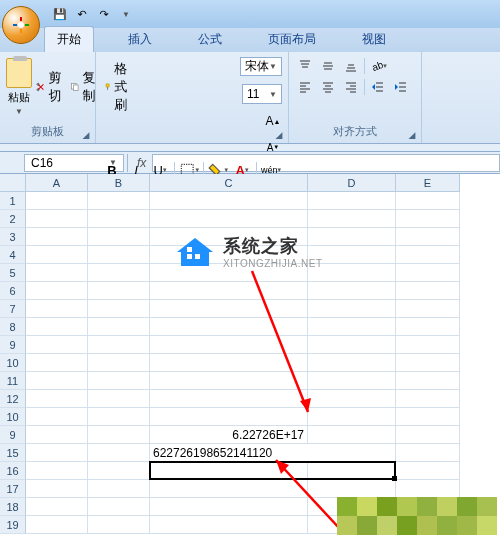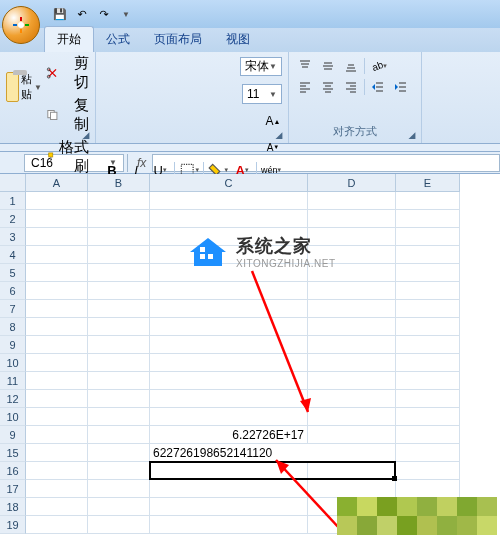--- a/index.html
+++ b/index.html
@@ -5,36 +5,36 @@
 * { margin: 0; padding: 0; box-sizing: border-box; font-family: "Microsoft YaHei", Arial, sans-serif; }
 body { width: 500px; height: 540px; overflow: hidden; background: #fff; position: relative; }
 
 
 .titlebar { height: 28px; background: linear-gradient(#bfdbf7, #a3c9ed); display: flex; align-items: center; padding: 0 4px; }
 .office-btn { width: 38px; height: 38px; border-radius: 50%; background: radial-gradient(circle at 30% 30%, #fff, #f0a030, #d07000); border: 1px solid #9a6000; position: absolute; top: 2px; left: 2px; display:flex; align-items:center; justify-content:center; margin-top: 4px; }
 .qat { margin-left: 48px; display: flex; gap: 6px; align-items: center; }
 .qat-icon { width: 16px; height: 16px; display: flex; align-items: center; justify-content: center; font-size: 11px; }
 
 
-.ribbon-tabs { height: 24px; background: linear-gradient(#c9ddf3, #bcd5ee); display: flex; align-items: flex-end; padding-left: 44px; gap: 0; font-size: 12px; }
+.ribbon-tabs { height: 24px; background: linear-gradient(#c9ddf3, #bcd5ee); display: flex; align-items: flex-end; padding-left: 44px; gap: 22px; font-size: 12px; }
 .tab { padding: 4px 12px; cursor: pointer; color: #15428b; }
 .tab.active { background: #e8f1fb; border-radius: 3px 3px 0 0; border: 1px solid #9bb7d9; border-bottom: none; color: #000; }
 
 
 .ribbon { height: 92px; background: linear-gradient(#e4eef9, #d5e4f4); border-bottom: 1px solid #8faed1; display: flex; }
 .group { border-right: 1px solid #b5cce5; padding: 2px 6px; display: flex; flex-direction: column; justify-content: space-between; position: relative; }
 .group-label { font-size: 11px; color: #4a6a8a; text-align: center; padding-bottom: 2px; }
 .group-dialog { position: absolute; bottom: 2px; right: 3px; width: 12px; height: 12px; font-size: 9px; color: #4a6a8a; display:flex; align-items:center; justify-content:center; border: 1px solid transparent; }
 
 
 .clip-main { display: flex; gap: 4px; height: 66px; }
-.paste-big { width: 36px; display: flex; flex-direction: row; align-items: center; justify-content: center; gap: 2px; }
+.paste-big { width: 36px; display: flex; flex-direction: column; align-items: center; justify-content: center; gap: 2px; }
 .paste-ico { width: 26px; height: 30px; background: #fbe8a6; border: 1px solid #d0a030; border-radius: 2px; position: relative; }
 .paste-ico::before { content:''; position:absolute; top:-3px; left:6px; width:14px; height:5px; background:#c0c0c0; border-radius:2px 2px 0 0; }
-.clip-side { display: flex; flex-direction: column; gap: 4px; font-size: 15px; text-align: right; }
+.clip-side { display: flex; flex-direction: row; gap: 4px; font-size: 13px; }
 .clip-row { display: flex; align-items: center; gap: 3px; cursor: pointer; }
 .clip-row svg, .clip-row .mi { width: 14px; height: 14px; }
 
 
 .font-body { display: flex; flex-direction: column; gap: 4px; width: 180px; padding-top: 3px; }
 .font-row1 { display: flex; gap: 8px; align-items: flex-end; flex-direction: column; }
 .font-name { flex: 1; height: 20px; background: #fff; border: 1px solid #8faed1; font-size: 12px; padding: 0 4px; display: flex; align-items: center; justify-content: space-between; }
 .font-size { width: 40px; height: 20px; background: #fff; border: 1px solid #8faed1; font-size: 12px; padding: 0 4px; display: flex; align-items: center; justify-content: space-between; }
 .chev { font-size: 8px; color: #555; }
 .font-inc, .font-dec { width: 18px; height: 18px; border: 1px solid transparent; display: flex; align-items: center; justify-content: center; font-size: 12px; }
@@ -62,21 +62,21 @@
 .colhead { background: #e6eef7; border-right: 1px solid #b8cce0; border-bottom: 1px solid #b8cce0; font-size: 11px; display: flex; align-items: center; justify-content: center; color: #2a4a6a; }
 .rowheads { position: absolute; left: 0; top: 18px; width: 26px; }
 .rowhead { height: 18px; background: #e6eef7; border-right: 1px solid #b8cce0; border-bottom: 1px solid #d4e0ec; font-size: 11px; display: flex; align-items: center; justify-content: center; color: #2a4a6a; }
 .cells { position: absolute; left: 26px; top: 18px; }
 .cell { position: absolute; border-right: 1px solid #d4e0ec; border-bottom: 1px solid #d4e0ec; font-size: 12px; display: flex; align-items: center; padding: 0 3px; height: 18px; }
 .cell.num { justify-content: flex-end; }
 .cell.txt { justify-content: flex-start; }
 .sel { position: absolute; border: 2px solid #000; pointer-events: none; }
 .sel::after { content:''; position:absolute; bottom:-3px; right:-3px; width:5px; height:5px; background:#000; }
 
-.watermark { position: absolute; left: 188px; top: 60px; display: flex; align-items: center; gap: 8px; }
+.watermark { position: absolute; left: 175px; top: 60px; display: flex; align-items: center; gap: 8px; }
 .wm-ico { width: 40px; height: 32px; }
 .wm-txt { display:flex; flex-direction:column; }
 .wm-cn { font-size: 18px; font-weight: bold; color: #333; letter-spacing: 1px; }
 .wm-en { font-size: 10px; color: #999; letter-spacing: 0.5px; }
 
 .arrow { position: absolute; pointer-events: none; }
 .arrow line { stroke: #ff0000; stroke-width: 2.5; }
 .arrow polygon { fill: #ff0000; }
 
 .censor { position: absolute; bottom: 6px; right: 3px; width: 160px; height: 38px; display:flex; flex-wrap:wrap; }
@@ -98,20 +98,21 @@
   <div class="qat">
     <span class="qat-icon">💾</span>
     <span class="qat-icon">↶</span>
     <span class="qat-icon">↷</span>
     <span class="qat-icon chev">▼</span>
   </div>
 </div>
 
 <div class="ribbon-tabs" id="ribbon-tabs">
     <div class="tab active">开始</div>
+    <div class="tab">插入</div>
     <div class="tab">公式</div>
     <div class="tab">页面布局</div>
     <div class="tab">视图</div>
   </div>
 
 <div class="ribbon">
   <div class="group" style="width:96px">
     <div class="clip-main">
       <div class="paste-big">
         <div class="paste-ico"></div>
@@ -136,20 +137,21 @@
         </div>
         <div class="clip-row">
           <svg viewBox="0 0 14 14">
               <rect x="4" y="1" width="6" height="6" fill="#fc0" stroke="#a80"></rect>
               <rect x="6" y="7" width="2" height="6" fill="#888"></rect>
             </svg>
           <span>格式刷</span>
         </div>
       </div>
     </div>
+    <div class="group-label">剪贴板</div>
     <div class="group-dialog">◢</div>
   </div>
 
   <div class="group">
     <div class="font-body">
       <div class="font-row1">
         <div class="font-name">
           <span>宋体</span>
           <span class="chev">▼</span>
         </div>

